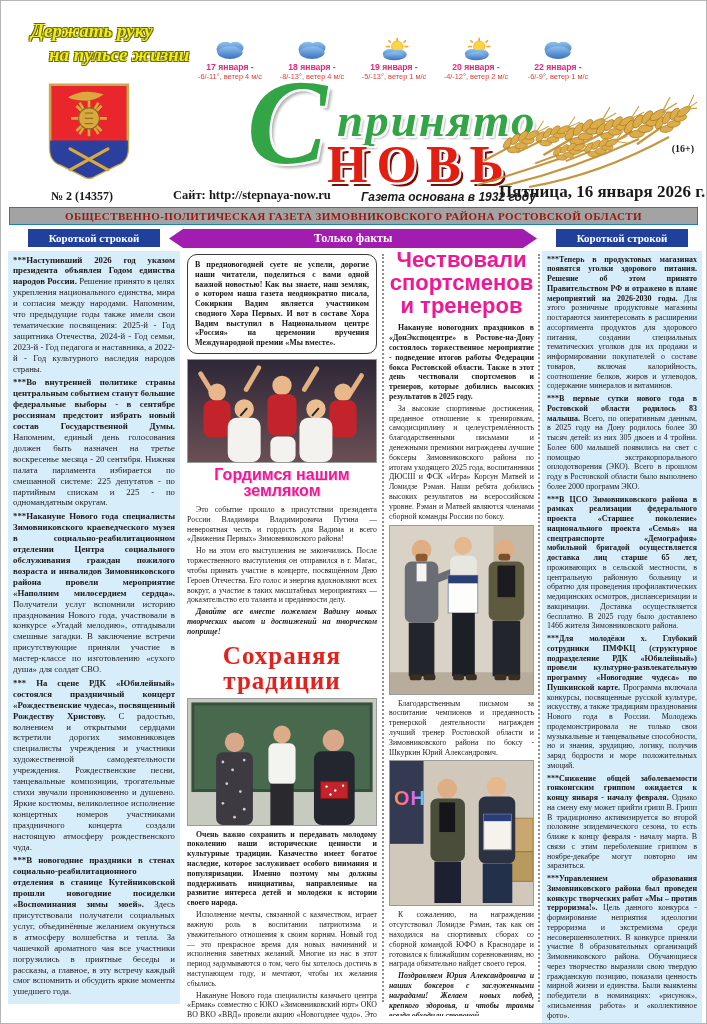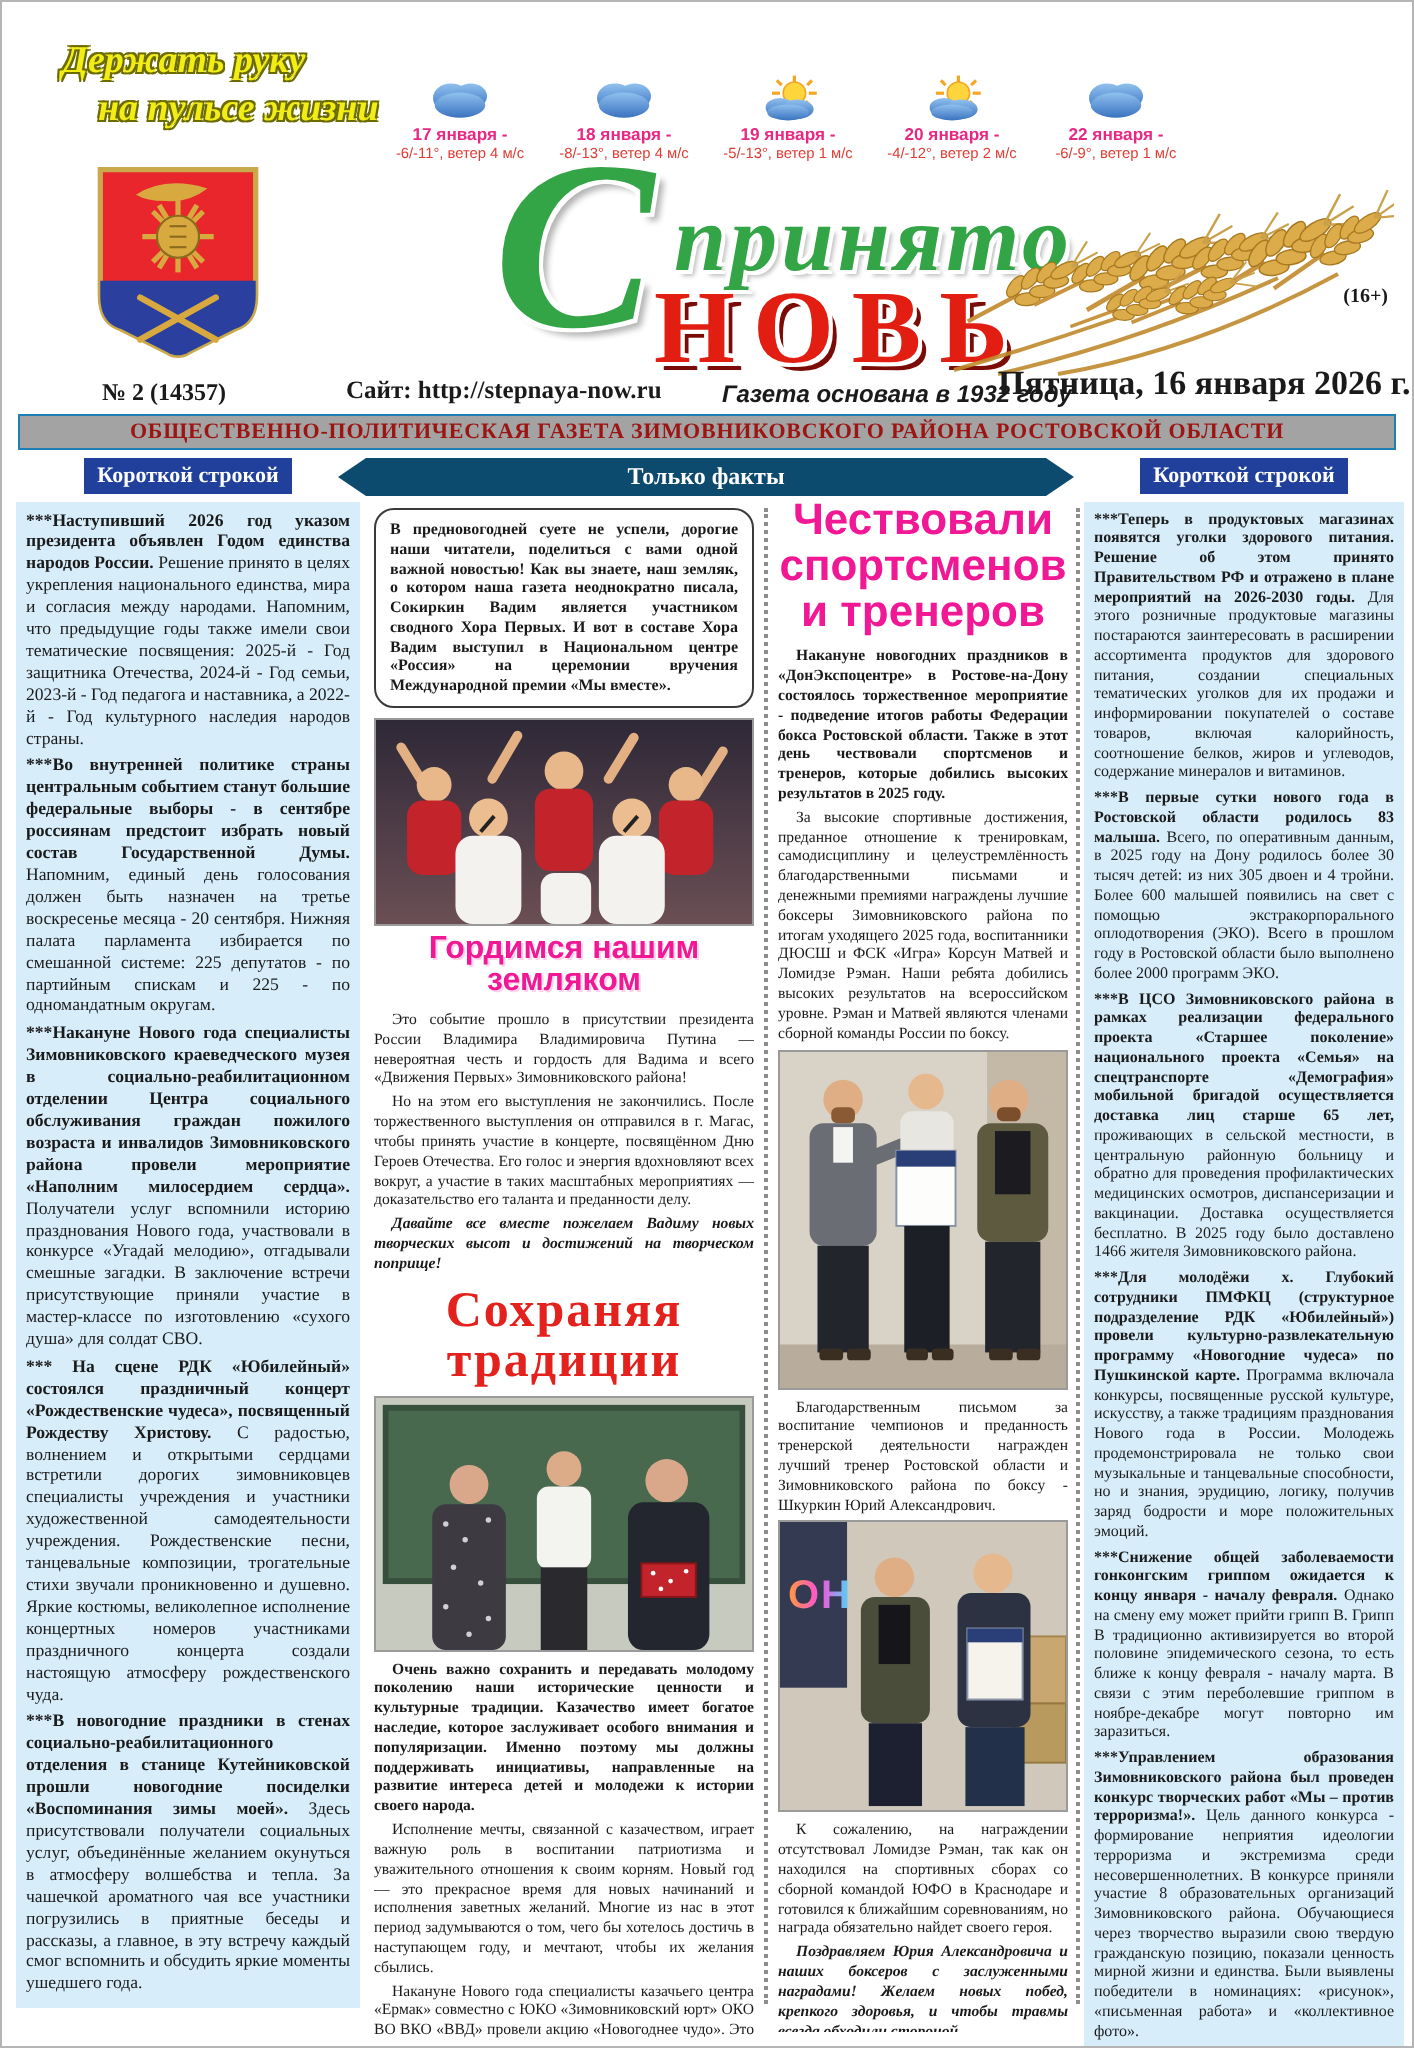--- a/index.html
+++ b/index.html
@@ -39,22 +39,22 @@
   .pubdate { position:absolute; left:498px; top:181px; font-size:17px;   font-weight:bold; }
 
   .banner { position:absolute; left:8px; right:8px; top:206px; height:18px; background:#a3a3a3;
             border:1px solid #1f7fb4; color:#9c1512; font-weight:bold; font-size:11px;
             text-align:center; line-height:16px; letter-spacing:.4px; }
 
   
   .columns { position:absolute; left:0; right:0; top:228px; bottom:0; }
   .colhdr  { background:#20409c; color:#fff; font-weight:bold; font-size:11px; text-align:center;
              padding:2.5px 0 3px; }
-  .side-hdr { width:104px; margin:0 auto 4px; }
-  .facts-bar { position:absolute; left:168px; top:0; width:368px; height:19px; background:#0c4a6e;
+  .side-hdr { width:132px; margin:0 auto 4px; }
+  .facts-bar { position:absolute; left:168px; top:0; width:368px; height:19px; background:#a21caf;
                color:#fff; font-weight:bold; font-size:12px; text-align:center; line-height:19px;
                clip-path:polygon(0 50%,14px 0,calc(100% - 14px) 0,100% 50%,calc(100% - 14px) 100%,14px 100%); }
   .sep { position:absolute; top:25px; height:748px; border-left:2px dotted #8f8f8f; width:0; }
   .sep1 { left:381px; } .sep2 { left:537px; }
 
   .col-left  { position:absolute; left:7px;  top:0;   width:172px; }
   .col-mid   { position:absolute; left:186px; top:25px; width:190px; height:770px; overflow:hidden; }
   .col-three { position:absolute; left:388px; top:17px; width:145px; height:770px; overflow:hidden; }
   .col-right { position:absolute; left:541px; top:0;   width:160px; }
 

